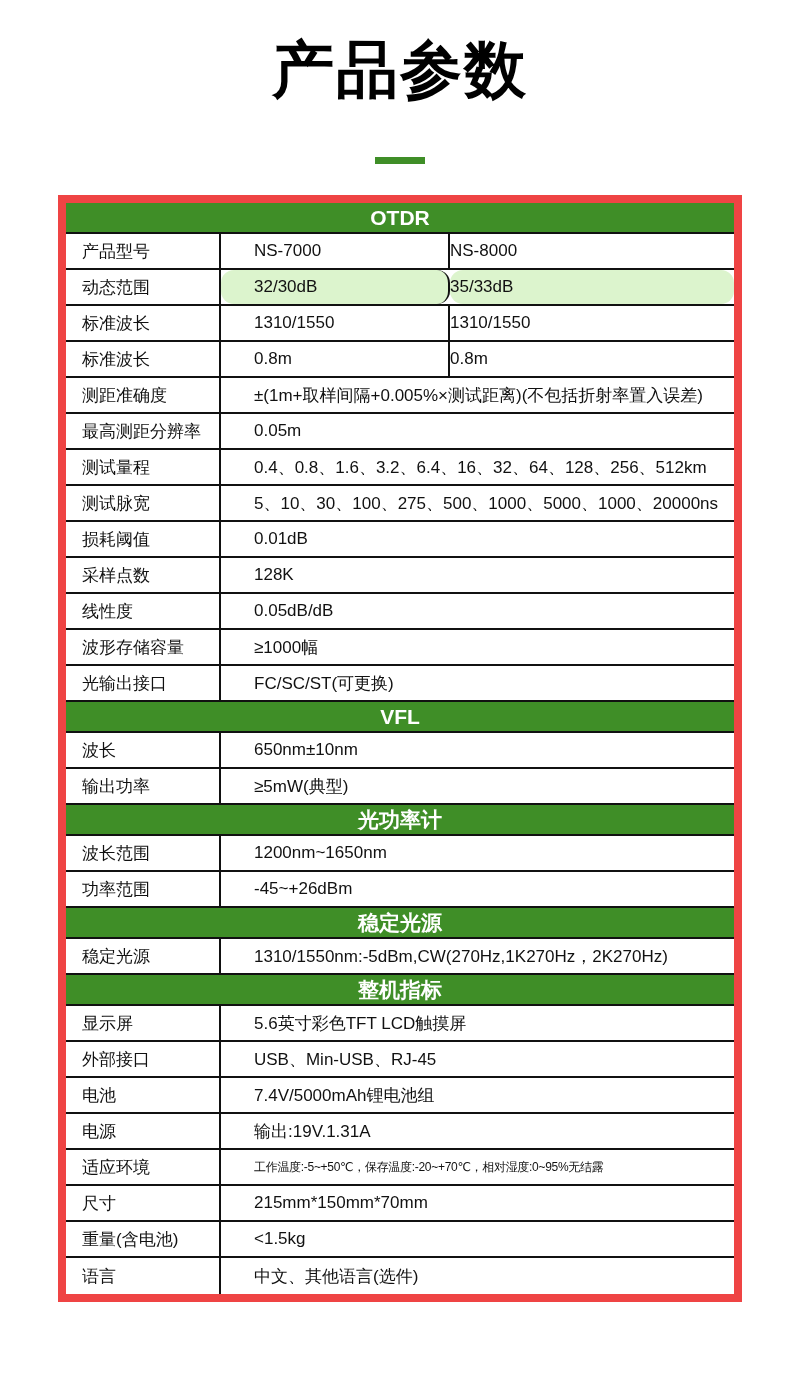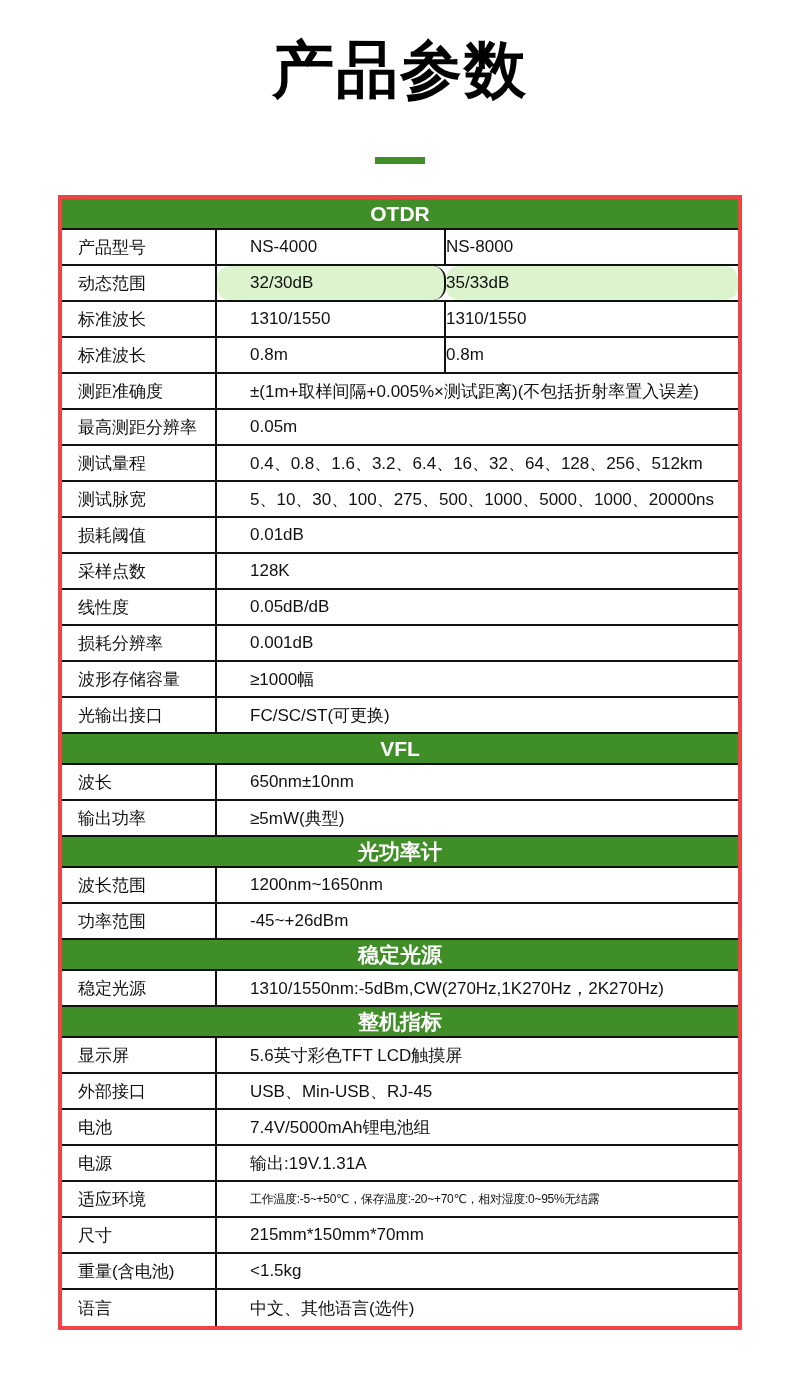--- a/index.html
+++ b/index.html
@@ -26,21 +26,21 @@
   }
   .title-dash {
     width: 50px;
     height: 7px;
     margin: 53px auto 0 auto;
     background: var(--accent, #3f8e27);
   }
   .spec-table {
     width: 684px;
     margin: 31px auto 16px auto;
-    border: 4px solid #ef4444;
+    border: 8px solid #ef4444;
   }
   .sec-header {
     height: 31px;
     background: var(--accent, #3f8e27);
     color: #ffffff;
     font-size: 21px;
     font-weight: 700;
     display: flex;
     align-items: center;
     justify-content: center;
@@ -85,21 +85,21 @@
 </head>
 <body>
 
 <div class="page">
   <h1 class="page-title">产品参数</h1>
   <div class="title-dash"></div>
   <div class="spec-table" id="spec-table">
       <div class="sec-header">OTDR</div>
       <div class="row">
         <div class="cell label-cell">产品型号</div>
-        <div class="cell v1">NS-4000</div>
+        <div class="cell v1">NS-7000</div>
         <div class="cell v2">NS-8000</div>
       </div>
       <div class="row">
         <div class="cell label-cell">动态范围</div>
         <div class="cell v1 hl">32/30dB</div>
         <div class="cell v2 hl">35/33dB</div>
       </div>
       <div class="row">
         <div class="cell label-cell">标准波长</div>
         <div class="cell v1">1310/1550</div>
@@ -130,24 +130,20 @@
         <div class="cell label-cell">损耗阈值</div>
         <div class="cell value-cell">0.01dB</div>
       </div>
       <div class="row">
         <div class="cell label-cell">采样点数</div>
         <div class="cell value-cell">128K</div>
       </div>
       <div class="row">
         <div class="cell label-cell">线性度</div>
         <div class="cell value-cell">0.05dB/dB</div>
-      </div>
-      <div class="row">
-        <div class="cell label-cell">损耗分辨率</div>
-        <div class="cell value-cell">0.001dB</div>
       </div>
       <div class="row">
         <div class="cell label-cell">波形存储容量</div>
         <div class="cell value-cell">≥1000幅</div>
       </div>
       <div class="row">
         <div class="cell label-cell">光输出接口</div>
         <div class="cell value-cell">FC/SC/ST(可更换)</div>
       </div>
       <div class="sec-header">VFL</div>

